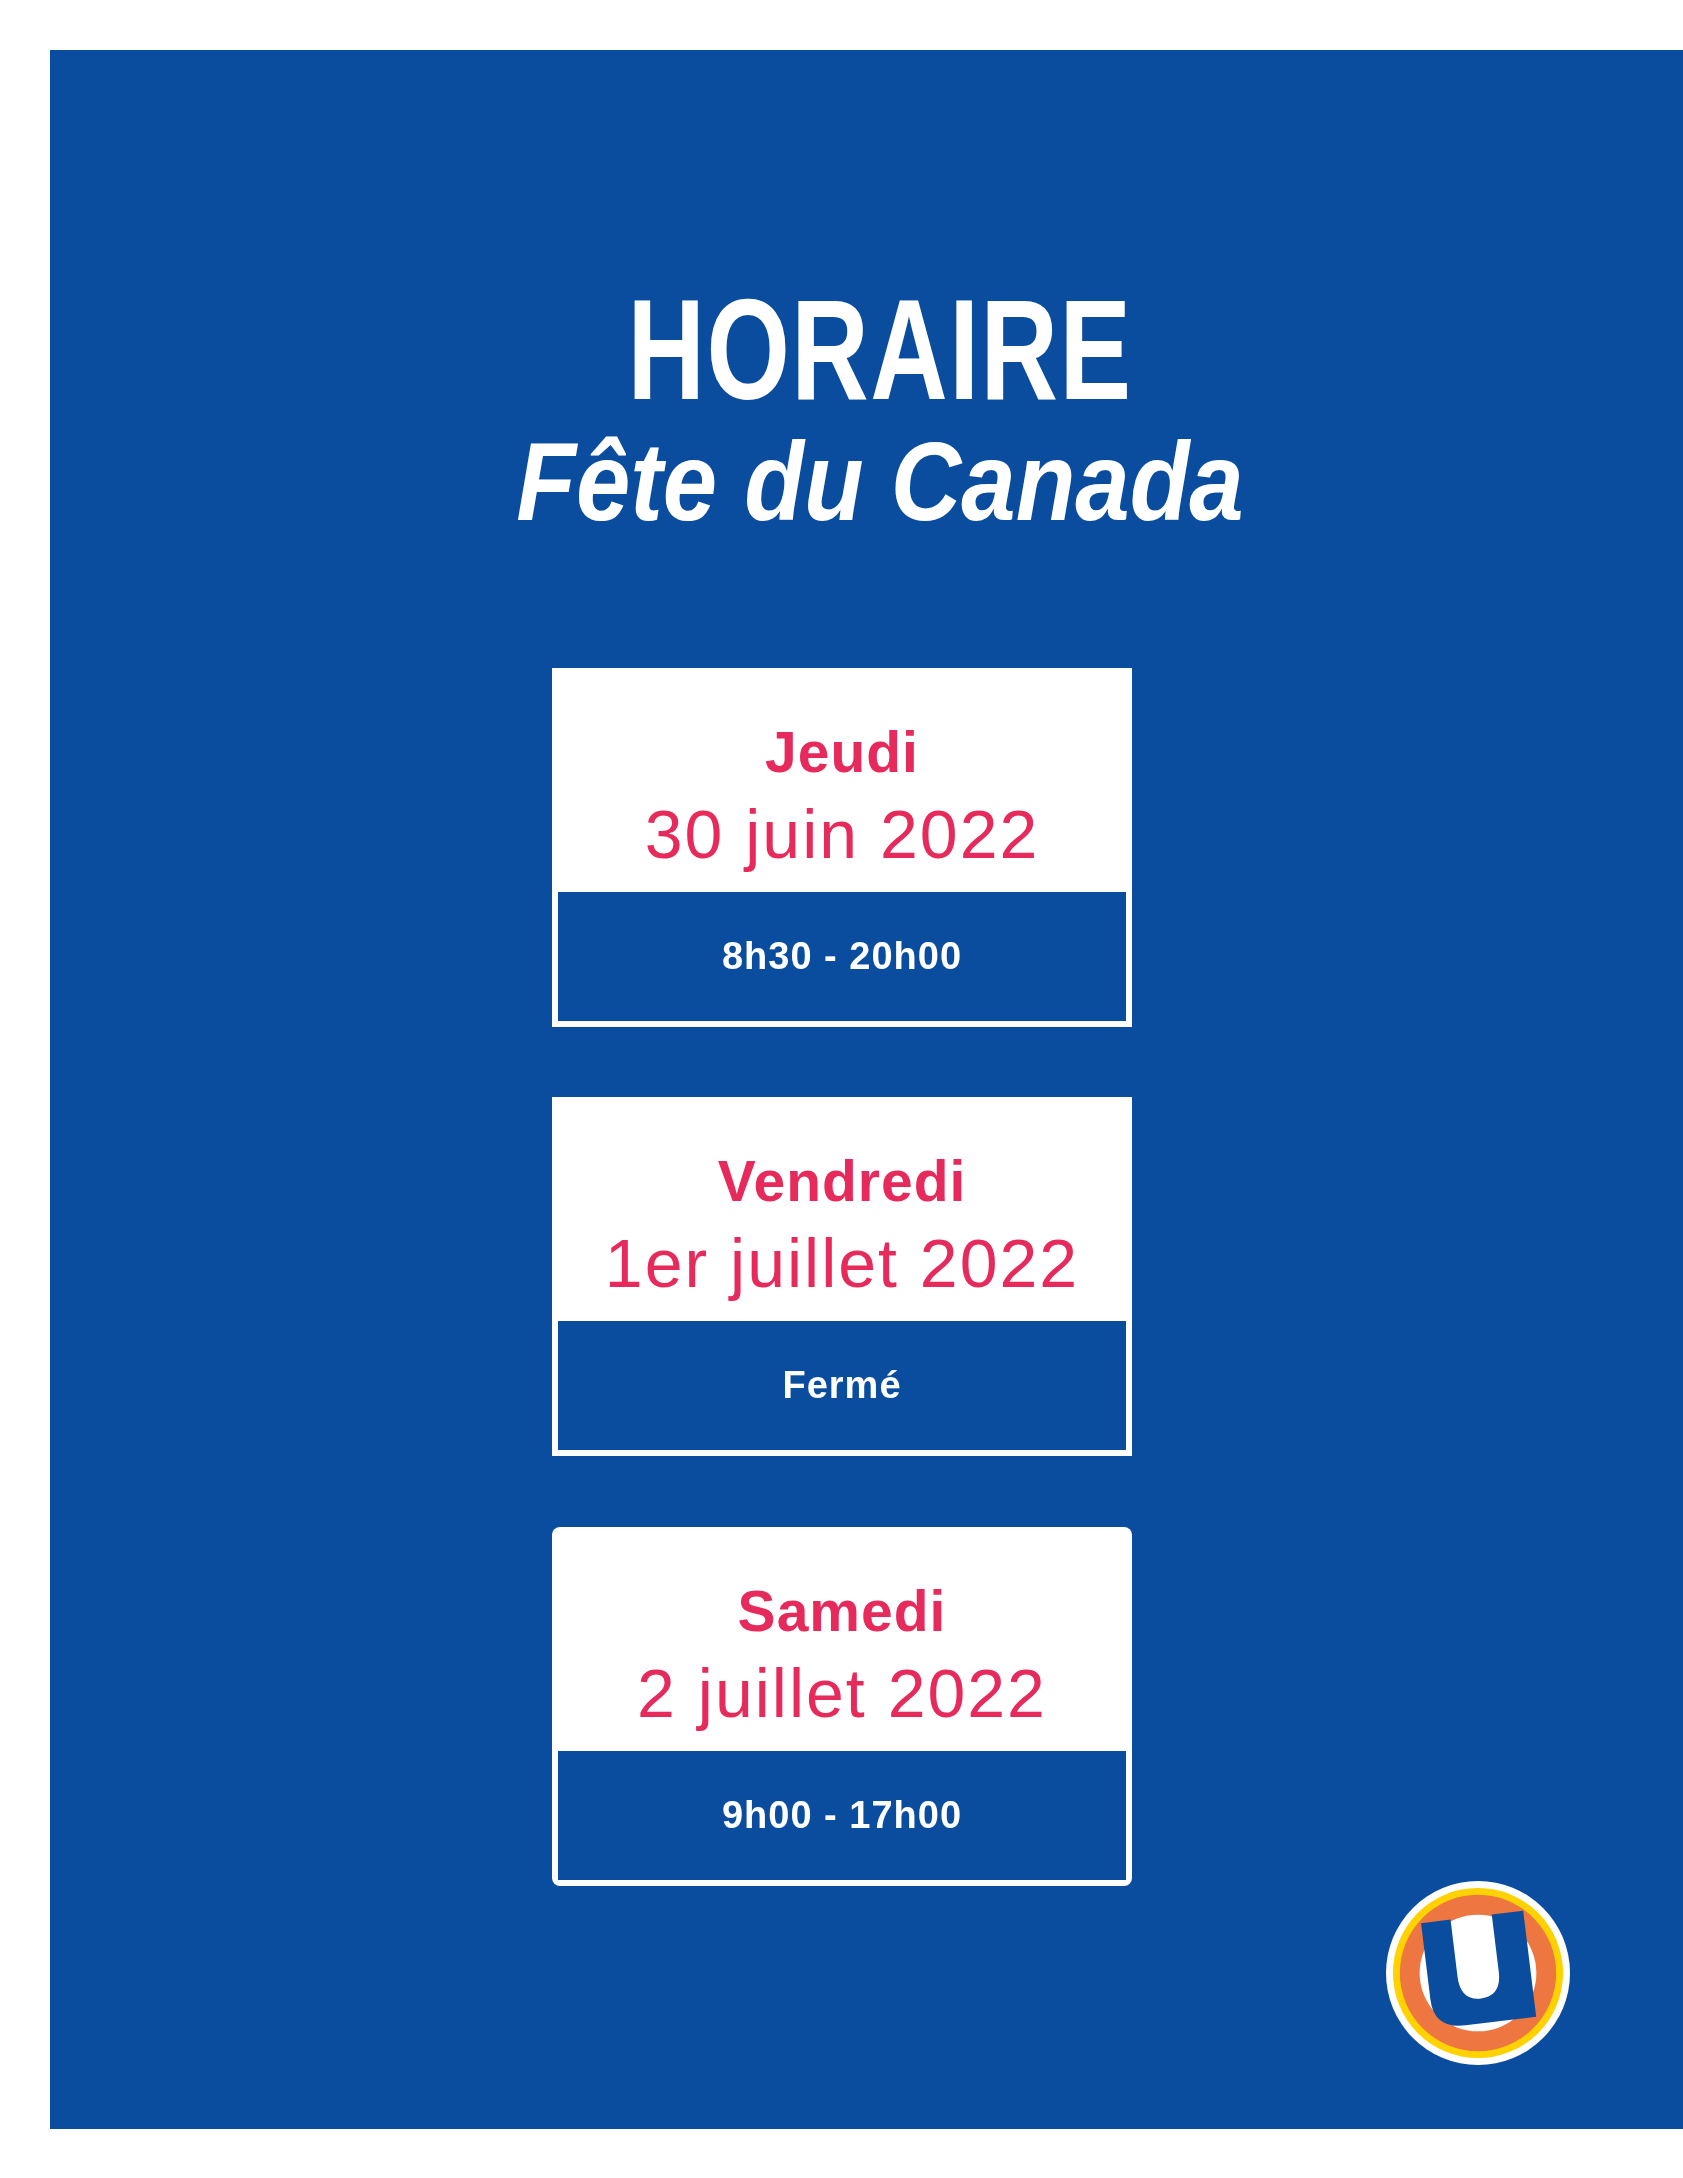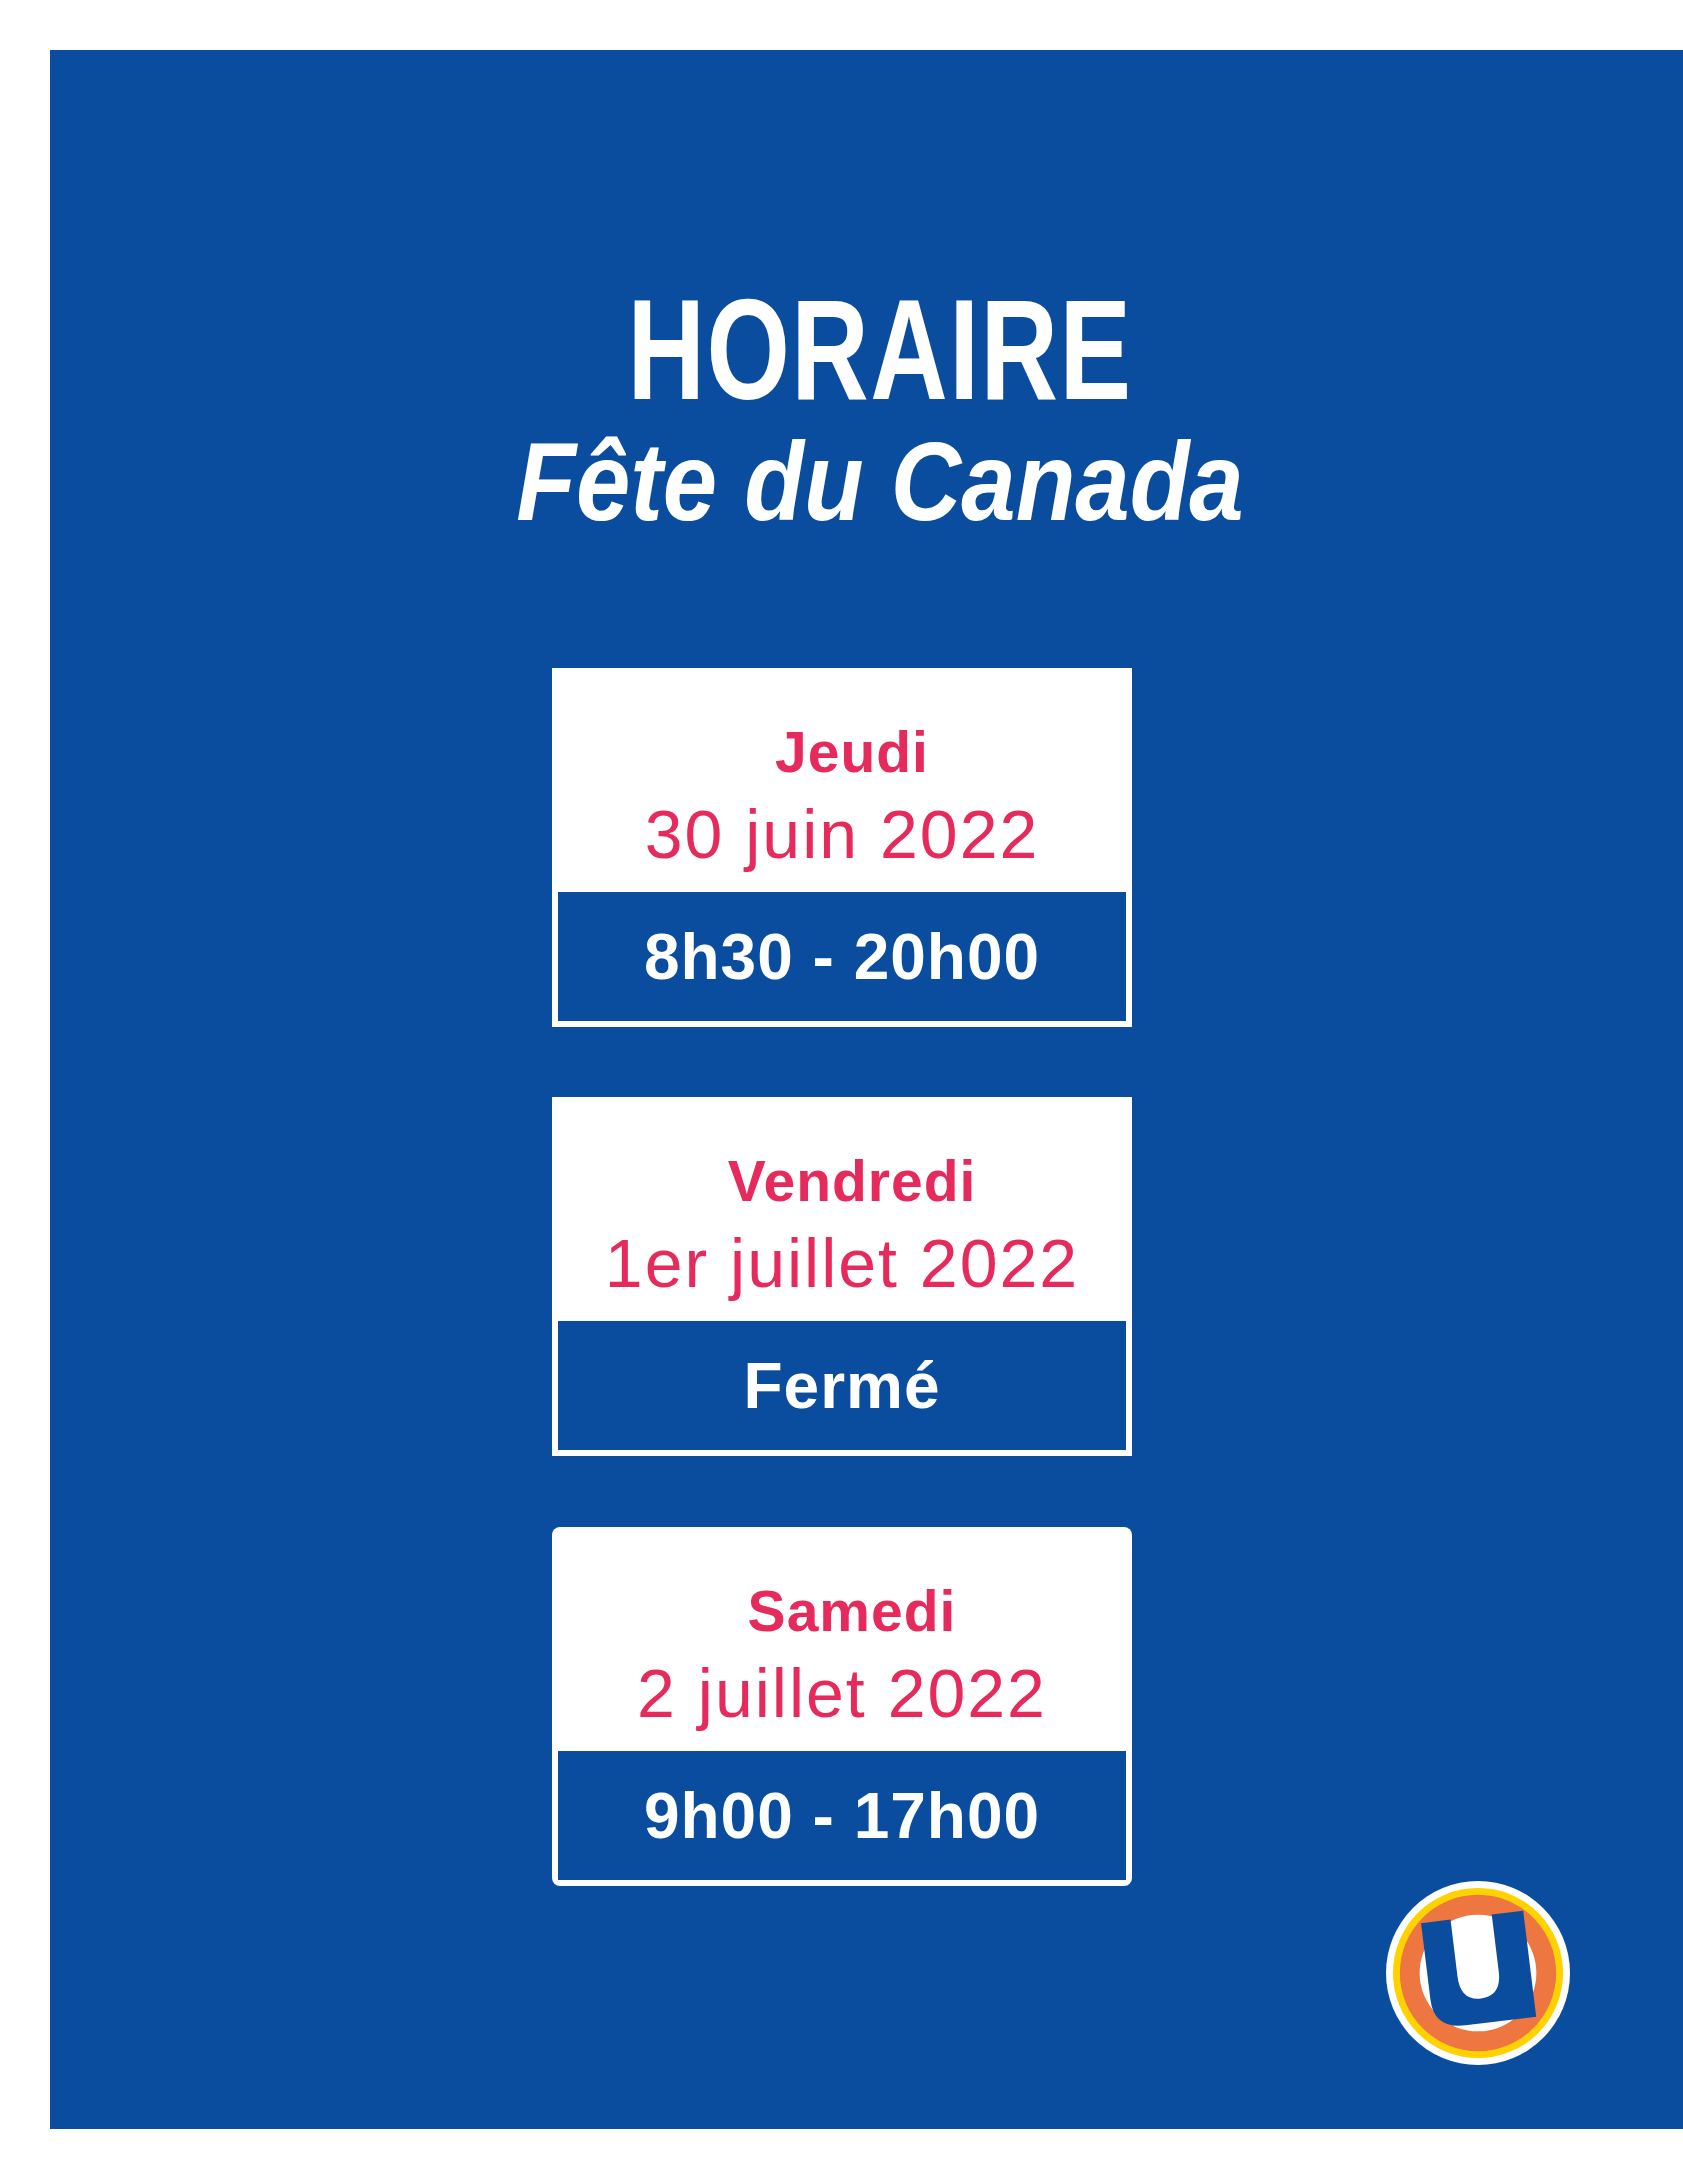--- a/index.html
+++ b/index.html
@@ -36,35 +36,34 @@
     background:#FFFFFF;
   }
   .card.c1{top:618px;}
   .card.c2{top:1047px;}
   .card.c3{top:1477px;border-radius:8px;}
   .day{
     position:absolute;top:55px;left:0;width:100%;
     text-align:center;color:#E62A5B;
     font-size:57px;font-weight:700;line-height:59px;
     letter-spacing:1px;
-    padding-left:10px;
   }
   .date{
     position:absolute;top:137px;left:0;width:100%;
     text-align:center;color:#E62A5B;
     font-size:68px;font-weight:400;line-height:59px;
     letter-spacing:2px;
   }
   .hours{
     position:absolute;left:6px;right:6px;bottom:6px;height:129px;
     background:#0A4D9F;
     display:flex;align-items:center;justify-content:center;
   }
   .hours span{
-    color:#FFFFFF;font-size:64px;font-weight:700;
+    color:#FFFFFF;font-size:38px;font-weight:700;
     letter-spacing:1px;white-space:nowrap;
   }
   .logo{
     position:absolute;left:1336px;top:1831px;
     width:184px;height:184px;
   }
 </style>
 </head>
 <body>
 

